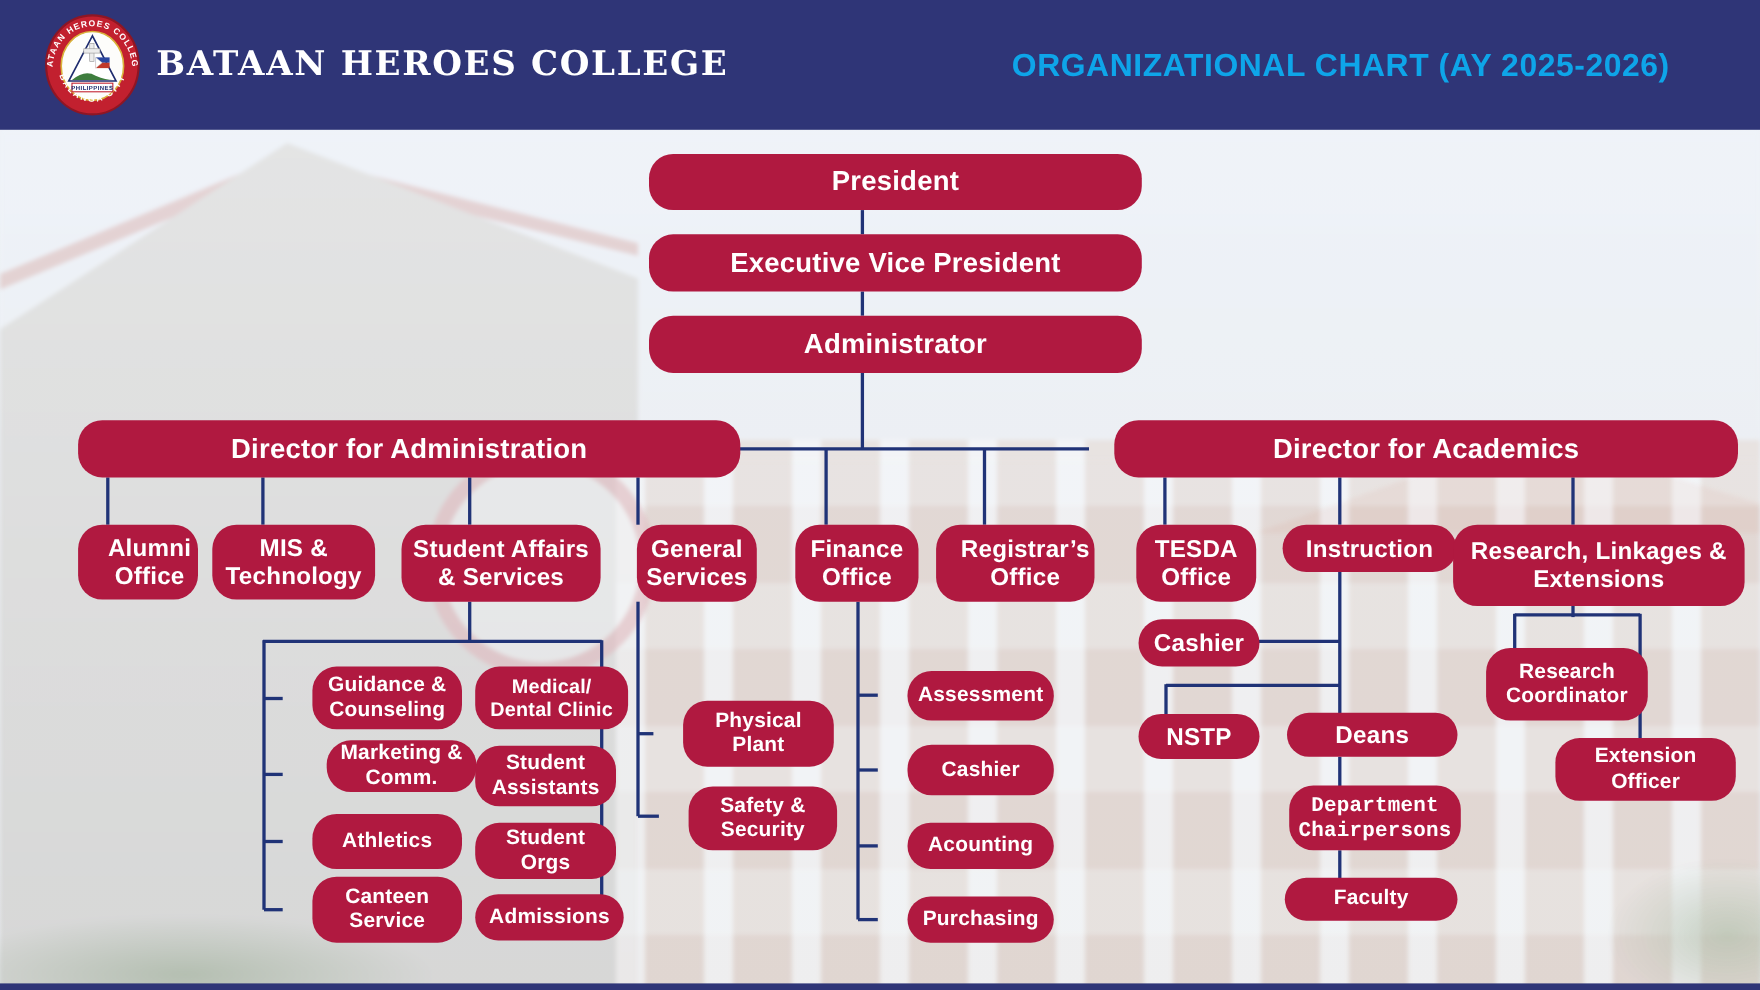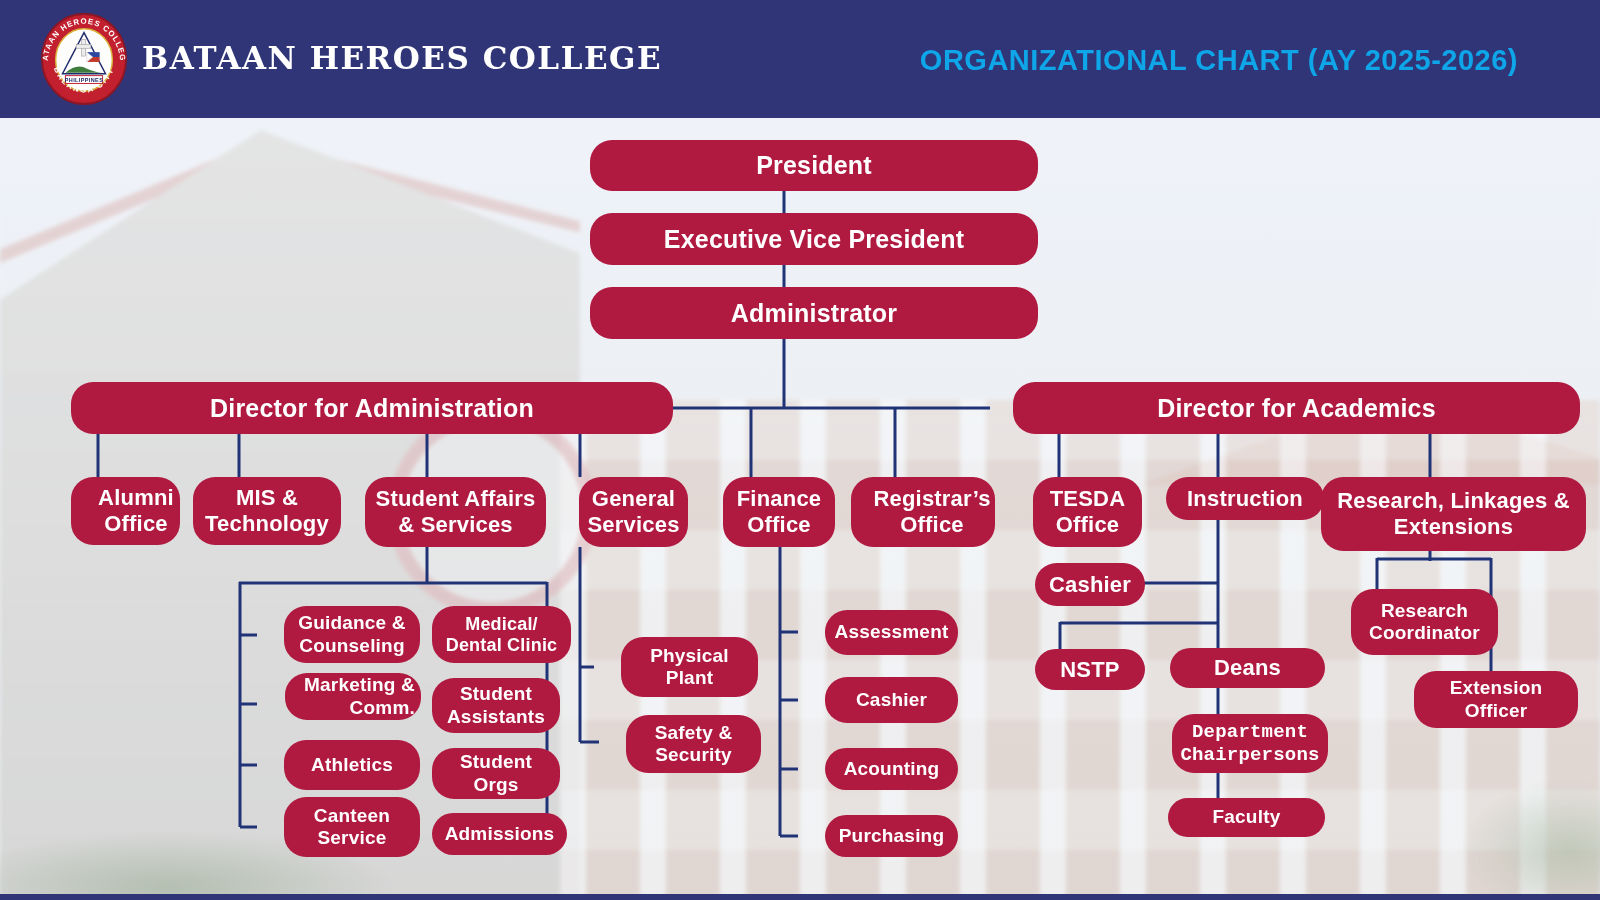--- a/index.html
+++ b/index.html
@@ -153,21 +153,21 @@
   <div class="node fs22" style="left:337px;top:477px;width:181px;height:70px;">Student Affairs &amp; Services</div>
   <div class="node fs22" style="left:551px;top:477px;width:109px;height:70px;">General Services</div>
   <div class="node fs22" style="left:695px;top:477px;width:112px;height:70px;">Finance Office</div>
   <div class="node fs22" style="left:823px;top:477px;width:144px;height:70px;padding-left:24px;">Registrar’s Office</div>
   <div class="node fs22" style="left:1005px;top:477px;width:109px;height:70px;">TESDA Office</div>
   <div class="node fs22" style="left:1138px;top:477px;width:158px;height:43px;">Instruction</div>
   <div class="node fs22" style="left:1293px;top:477px;width:265px;height:74px;">Research, Linkages &amp; Extensions</div>
 
   <div class="node fs19" style="left:256px;top:606px;width:136px;height:57px;">Guidance &amp; Counseling</div>
   <div class="node fs18" style="left:404px;top:606px;width:139px;height:57px;">Medical/ Dental Clinic</div>
-  <div class="node fs19" style="left:257px;top:673px;width:136px;height:47px;text-align:right;">Marketing &amp; Comm.</div>
+  <div class="node fs19" style="left:269px;top:673px;width:136px;height:47px;">Marketing &amp; Comm.</div>
   <div class="node fs19" style="left:404px;top:678px;width:128px;height:55px;">Student Assistants</div>
   <div class="node fs19" style="left:256px;top:740px;width:136px;height:50px;">Athletics</div>
   <div class="node fs19" style="left:404px;top:748px;width:128px;height:51px;">Student Orgs</div>
   <div class="node fs19" style="left:256px;top:797px;width:136px;height:60px;">Canteen Service</div>
   <div class="node fs19" style="left:404px;top:813px;width:135px;height:42px;">Admissions</div>
 
   <div class="node fs19" style="left:593px;top:637px;width:137px;height:60px;">Physical Plant</div>
   <div class="node fs19" style="left:598px;top:715px;width:135px;height:58px;">Safety &amp; Security</div>
 
   <div class="node fs19" style="left:797px;top:610px;width:133px;height:45px;">Assessment</div>

